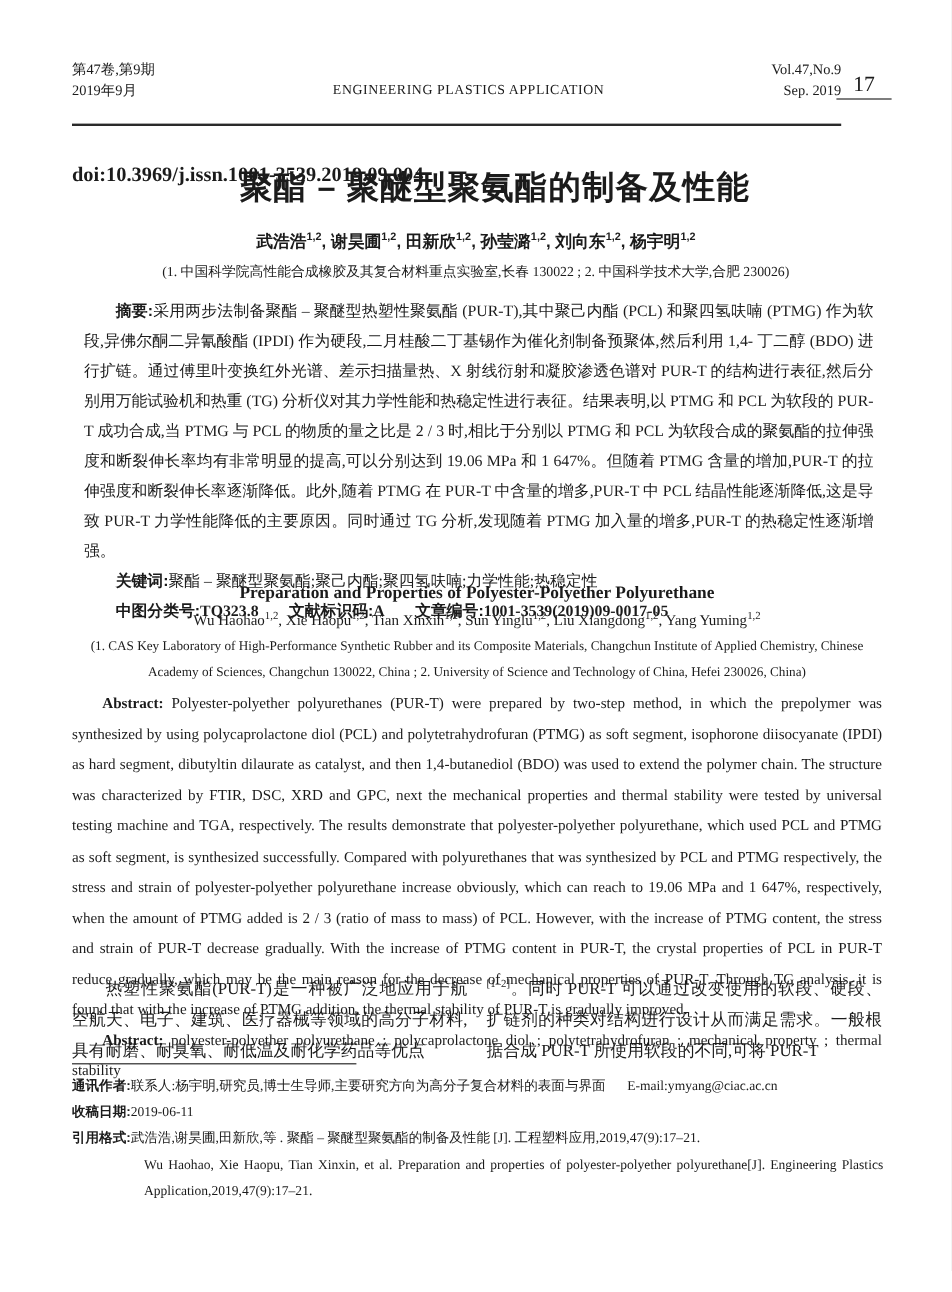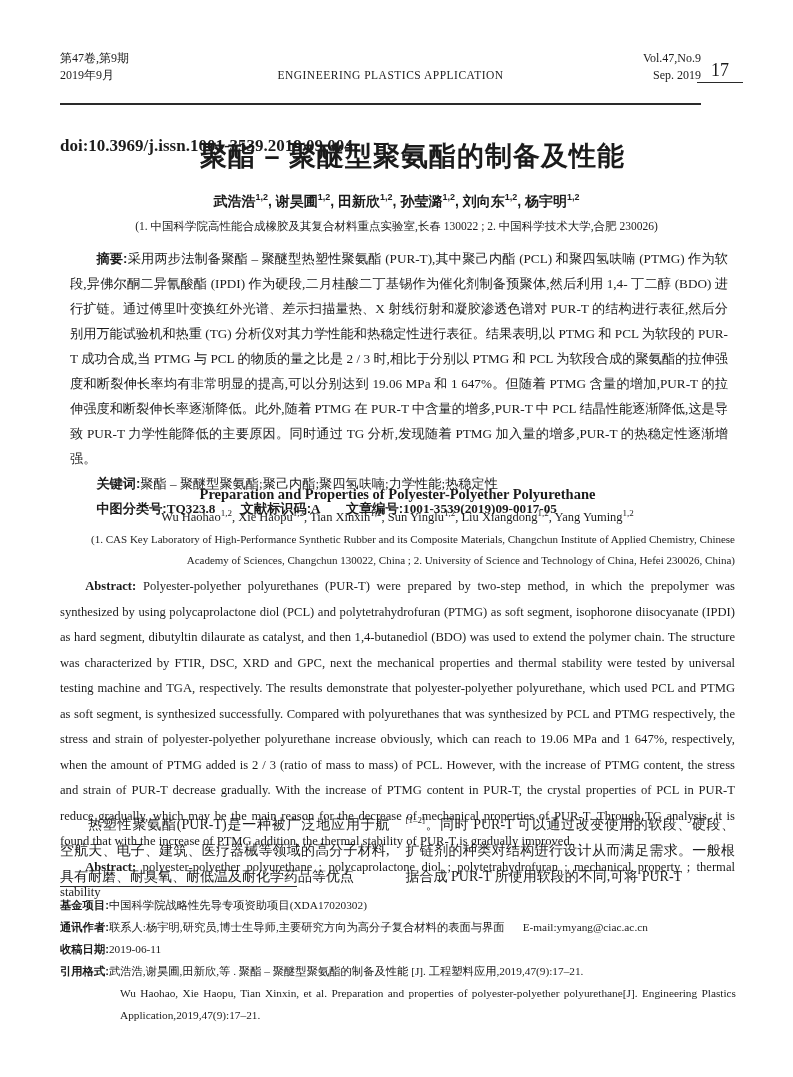--- a/index.html
+++ b/index.html
@@ -36,21 +36,21 @@
     font-size:13.2px; line-height:25px; text-align:justify;}
   .cn-abstract-block p{margin:0; text-indent:2em;}
   .lbl{font-weight:bold; font-family:"Liberation Sans","DejaVu Sans",sans-serif;}
   .class-line .pair{margin-right:22px;}
   .class-line .val{font-weight:bold;}
   
   .en-block{position:absolute; top:486px; left:60px; width:675px;}
   .title-en{text-align:center; font-size:14.5px; font-weight:bold; margin:0;}
   .authors-en{text-align:center; font-size:12.5px; margin-top:7px;}
   .authors-en .author:not(:last-child)::after{content:", ";}
-  .affil-en{text-align:right; font-size:11px; line-height:21px; margin-top:4px;}
+  .affil-en{text-align:center; font-size:11px; line-height:21px; margin-top:4px;}
   .abstract-en{font-size:12.6px; line-height:25.5px; text-align:justify; margin-top:3px;}
   .abstract-en p{margin:0; text-indent:2em;}
   
   .body-cols{position:absolute; top:812px; left:60px; width:675px;
     display:flex; gap:16px;}
   .col{width:330px; font-size:14px; line-height:26px; text-align:justify;}
   .col p{margin:0;}
   .col-left p{text-indent:2em;}
   .ref-sup{font-size:9px; vertical-align:super;}
   
@@ -126,20 +126,19 @@
     <div class="col col-left">
       <p>热塑性聚氨酯(PUR-T)是一种被广泛地应用于航空航天、电子、建筑、医疗器械等领域的高分子材料,具有耐磨、耐臭氧、耐低温及耐化学药品等优点</p>
     </div>
     <div class="col col-right">
       <p><sup class="ref-sup">[1–2]</sup><span>。同时 PUR-T 可以通过改变使用的软段、硬段、扩链剂的种类对结构进行设计从而满足需求。一般根据合成 PUR-T 所使用软段的不同,可将 PUR-T</span></p>
     </div>
   </div>
 
   <div class="footnotes">
     <div class="foot-rule"></div>
-    <p class="fnote"><span class="lbl">基金项目:</span><span>中国科学院战略性先导专项资助项目(XDA17020302)</span></p>
     <p class="fnote"><span class="lbl">通讯作者:</span><span>联系人:杨宇明,研究员,博士生导师,主要研究方向为高分子复合材料的表面与界面</span><span class="email">E-mail:ymyang@ciac.ac.cn</span></p>
     <p class="fnote"><span class="lbl">收稿日期:</span><span>2019-06-11</span></p>
     <p class="fnote"><span class="lbl">引用格式:</span><span>武浩浩,谢昊圃,田新欣,等 . 聚酯 – 聚醚型聚氨酯的制备及性能 [J]. 工程塑料应用,2019,47(9):17–21.</span></p>
     <p class="fnote citation-en">Wu Haohao, Xie Haopu, Tian Xinxin, et al. Preparation and properties of polyester-polyether polyurethane[J]. Engineering Plastics Application,2019,47(9):17–21.</p>
   </div>
 
 </div>
 
 </body></html>

